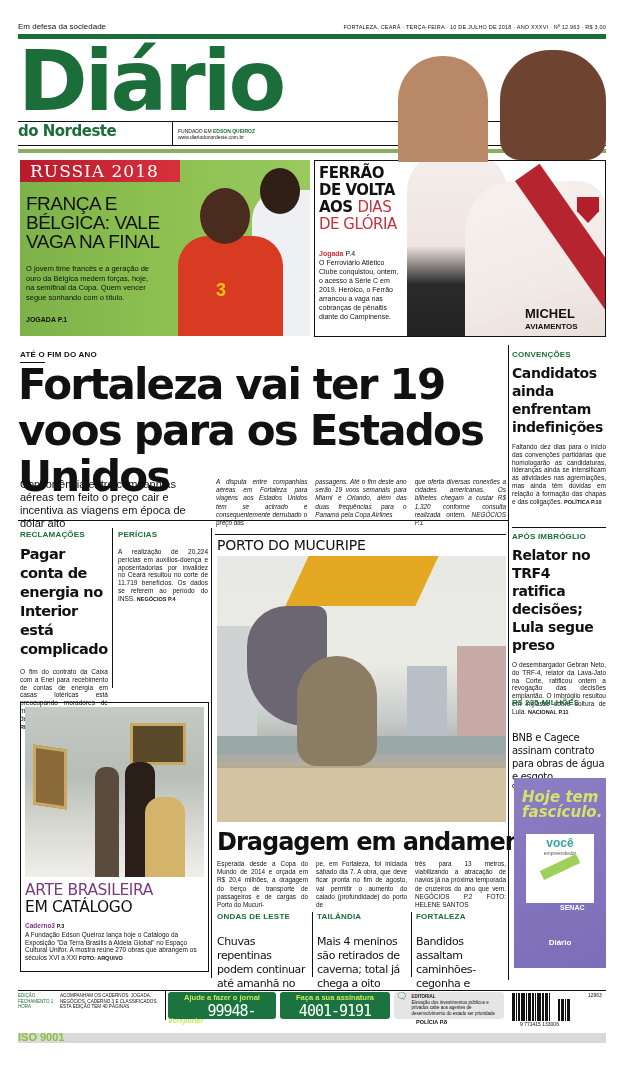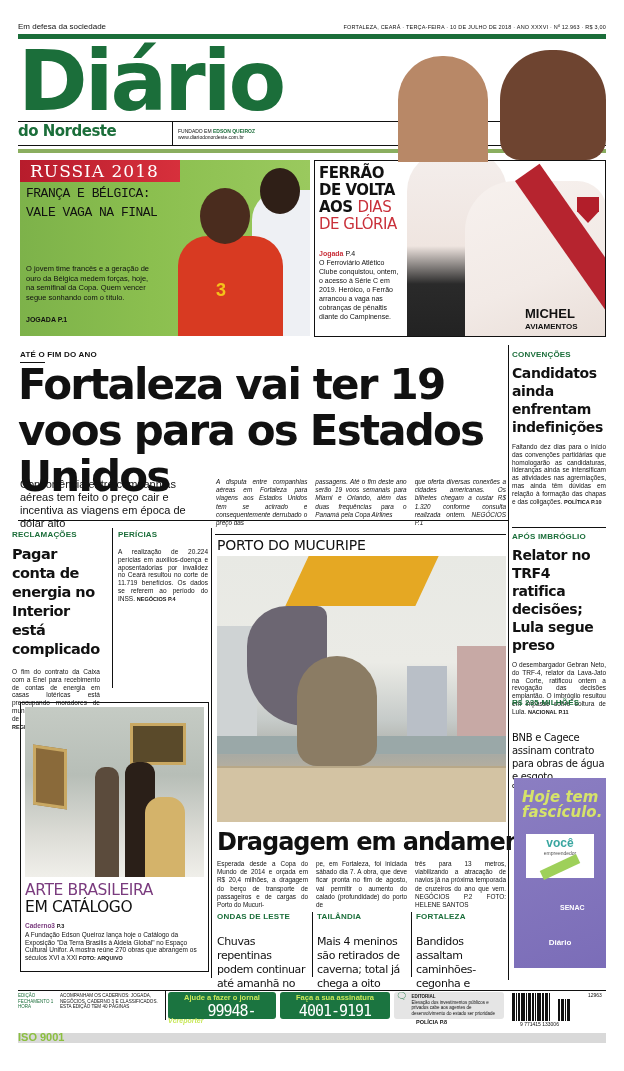--- a/index.html
+++ b/index.html
@@ -12,21 +12,21 @@
 .logoline1{left:18px;top:121px;width:588px;height:1px;background:#111}
 .sublogo{left:18px;top:122px;font-family:"DejaVu Sans",sans-serif;font-weight:bold;font-size:15px;color:#1b6e3a;letter-spacing:-.5px}
 .subdiv{left:172px;top:122px;width:1px;height:23px;background:#111}
 .founder{left:178px;top:128px;font-size:5px;line-height:6px}
 .founder b{color:#1b6e3a}
 .logoline2{left:18px;top:145px;width:588px;height:1px;background:#111}
 .bar2{left:18px;top:149px;width:588px;height:4px;background:#8aae5f}
 
 .russia{left:20px;top:160px;width:290px;height:176px;background:linear-gradient(90deg,#7db24a 0%,#8bbf4f 45%,#9ac95e 100%);overflow:hidden}
 .russia-banner{left:0;top:0;width:160px;height:22px;background:linear-gradient(90deg,#b71c2c,#d7303c);color:#fff;font-family:"DejaVu Serif",serif;font-size:17px;letter-spacing:1px;padding:1px 10px}
-.russia-h{left:6px;top:24px;font-family:Liberation Mono, monospace;font-size:13px;line-height:19px;color:#111;width:160px;letter-spacing:-.5px}
+.russia-h{left:6px;top:34px;font-family:Liberation Sans, sans-serif;font-size:19px;line-height:19px;color:#111;width:160px;letter-spacing:-.5px}
 .russia-p{left:6px;top:104px;width:130px;font-size:7.5px;line-height:9.5px}
 .russia-ref{left:6px;top:156px;font-size:7px;font-weight:bold}
 .player-head{left:180px;top:28px;width:50px;height:56px;border-radius:50%;background:#4a2c1e}
 .player-shirt{left:158px;top:76px;width:105px;height:100px;border-radius:30px 30px 0 0;background:#d83a22}
 .player-num{left:196px;top:120px;color:#f4c21a;font-weight:bold;font-size:18px}
 .player-white{left:232px;top:30px;width:58px;height:146px;background:#eef0f4;border-radius:30px 0 0 0}
 .player-white-head{left:240px;top:8px;width:40px;height:46px;border-radius:50%;background:#2f1f17}
 
 .ferrao{left:314px;top:160px;width:292px;height:177px;border:1px solid #111;overflow:hidden;background:#fff}
 .ferrao-h{left:4px;top:4px;font-family:"DejaVu Sans",sans-serif;font-weight:bold;font-size:15px;line-height:17px;width:90px;letter-spacing:-.5px}
@@ -69,21 +69,21 @@
 .porto-label{left:217px;top:537px;font-size:14px;letter-spacing:-.2px;font-family:"DejaVu Sans",sans-serif}
 .porto-img{left:217px;top:556px;width:289px;height:266px;background:linear-gradient(180deg,#e8e9e4 0%,#ebebe6 40%,#c5cac8 62%,#a9aaa3 75%,#c8b89b 88%,#d6c8ad 100%);overflow:hidden}
 .drag-h{left:217px;top:828px;font-family:"DejaVu Sans",sans-serif;font-weight:bold;font-size:24px;letter-spacing:-1px}
 .drag-cols{left:217px;top:860px;width:289px;display:flex;gap:8px;font-size:6.4px;line-height:8.2px}
 .drag-cols div{flex:1;text-align:justify}
 .mini{top:912px;width:90px}
 .mini-h{font-size:11px;line-height:14px;margin-top:14px;font-family:"DejaVu Sans",sans-serif;letter-spacing:-.4px}
 
 .ad{left:514px;top:778px;width:92px;height:190px;background:linear-gradient(160deg,#8b7ec2 0%,#7b6db8 100%);overflow:hidden}
 .ad-h{left:8px;top:12px;color:#d6e36a;font-size:15px;font-style:italic;font-weight:bold;line-height:15px;font-family:"DejaVu Sans",sans-serif}
-.ad-card{left:12px;top:56px;width:68px;height:44px;background:#fff}
+.ad-card{left:12px;top:56px;width:68px;height:69px;background:#fff}
 .ad-foot{left:0;top:160px;width:92px;text-align:center;color:#fff;font-weight:bold;font-size:8px}
 
 .foot{left:18px;top:990px;width:588px;height:30px;border-top:1px solid #111;display:flex}
 .f-ed{width:42px;font-size:4.5px;line-height:5.5px;color:#1b6e3a;padding-top:2px}
 .f-acc{width:106px;font-size:4.6px;line-height:5.6px;padding-top:2px;border-right:1px solid #111}
 .f-green{background:#1b7440;color:#fff;border-radius:3px;margin:1px 2px;display:flex;flex-direction:column;align-items:center}
 .f-green .t{color:#c8e85a;font-size:7.5px;font-weight:bold;margin-top:1px}
 .f-green .n{font-size:15px;font-family:"DejaVu Sans Mono",monospace;letter-spacing:-1px}
 .f-edit{background:#e5e5e5;border-radius:3px;width:110px;margin:1px 2px;padding:2px;font-size:4.5px;line-height:5.5px;display:flex;gap:4px}
 .barcode{width:90px;height:30px;display:flex;gap:1px;align-items:flex-end;padding-left:6px}
@@ -160,21 +160,21 @@
   <div class="kicker g">APÓS IMBRÓGLIO</div>
   <div class="r-h">Relator no TRF4 ratifica decisões; Lula segue preso</div>
   <div class="r-p"><span>O desembargador Gebran Neto, do TRF-4, relator da Lava-Jato na Corte, ratificou ontem a revogação das decisões emplantão. O imbróglio resultou em impasse sobre soltura de Lula.</span> <span class="ref">NACIONAL P.11</span></div>
 </div>
 <div class="abs rcol" style="top:698px">
   <div class="kicker g">R$ 235 MILHÕES</div>
   <div style="font-size:10px;line-height:13px;margin-top:24px;font-family:'DejaVu Sans',sans-serif;letter-spacing:-.3px">BNB e Cagece assinam contrato para obras de água e esgoto</div>
   <div class="ref">CIDADE P.3</div>
 </div>
 
-<div class="abs" style="left:12px;top:530px;width:88px">
+<div class="abs" style="left:20px;top:530px;width:88px">
   <div class="kicker g">RECLAMAÇÕES</div>
   <div class="s-h">Pagar conta de energia no Interior está complicado</div>
   <div class="s-p"><span>O fim do contrato da Caixa com a Enel para recebimento de contas de energia em casas lotéricas está preocupando moradores de municípios que não dispõem de agências bancárias.</span> <span class="ref">REGIONAL P.9</span></div>
 </div>
 <div class="abs" style="left:118px;top:530px;width:90px">
   <div class="kicker g">PERÍCIAS</div>
   <div class="s-p"><span>A realização de 20.224 perícias em auxílios-doença e aposentadorias por invalidez no Ceará resultou no corte de 11.719 benefícios. Os dados se referem ao período do INSS.</span> <span class="ref">NEGÓCIOS P.4</span></div>
 </div>
 
 <div class="abs arte">

